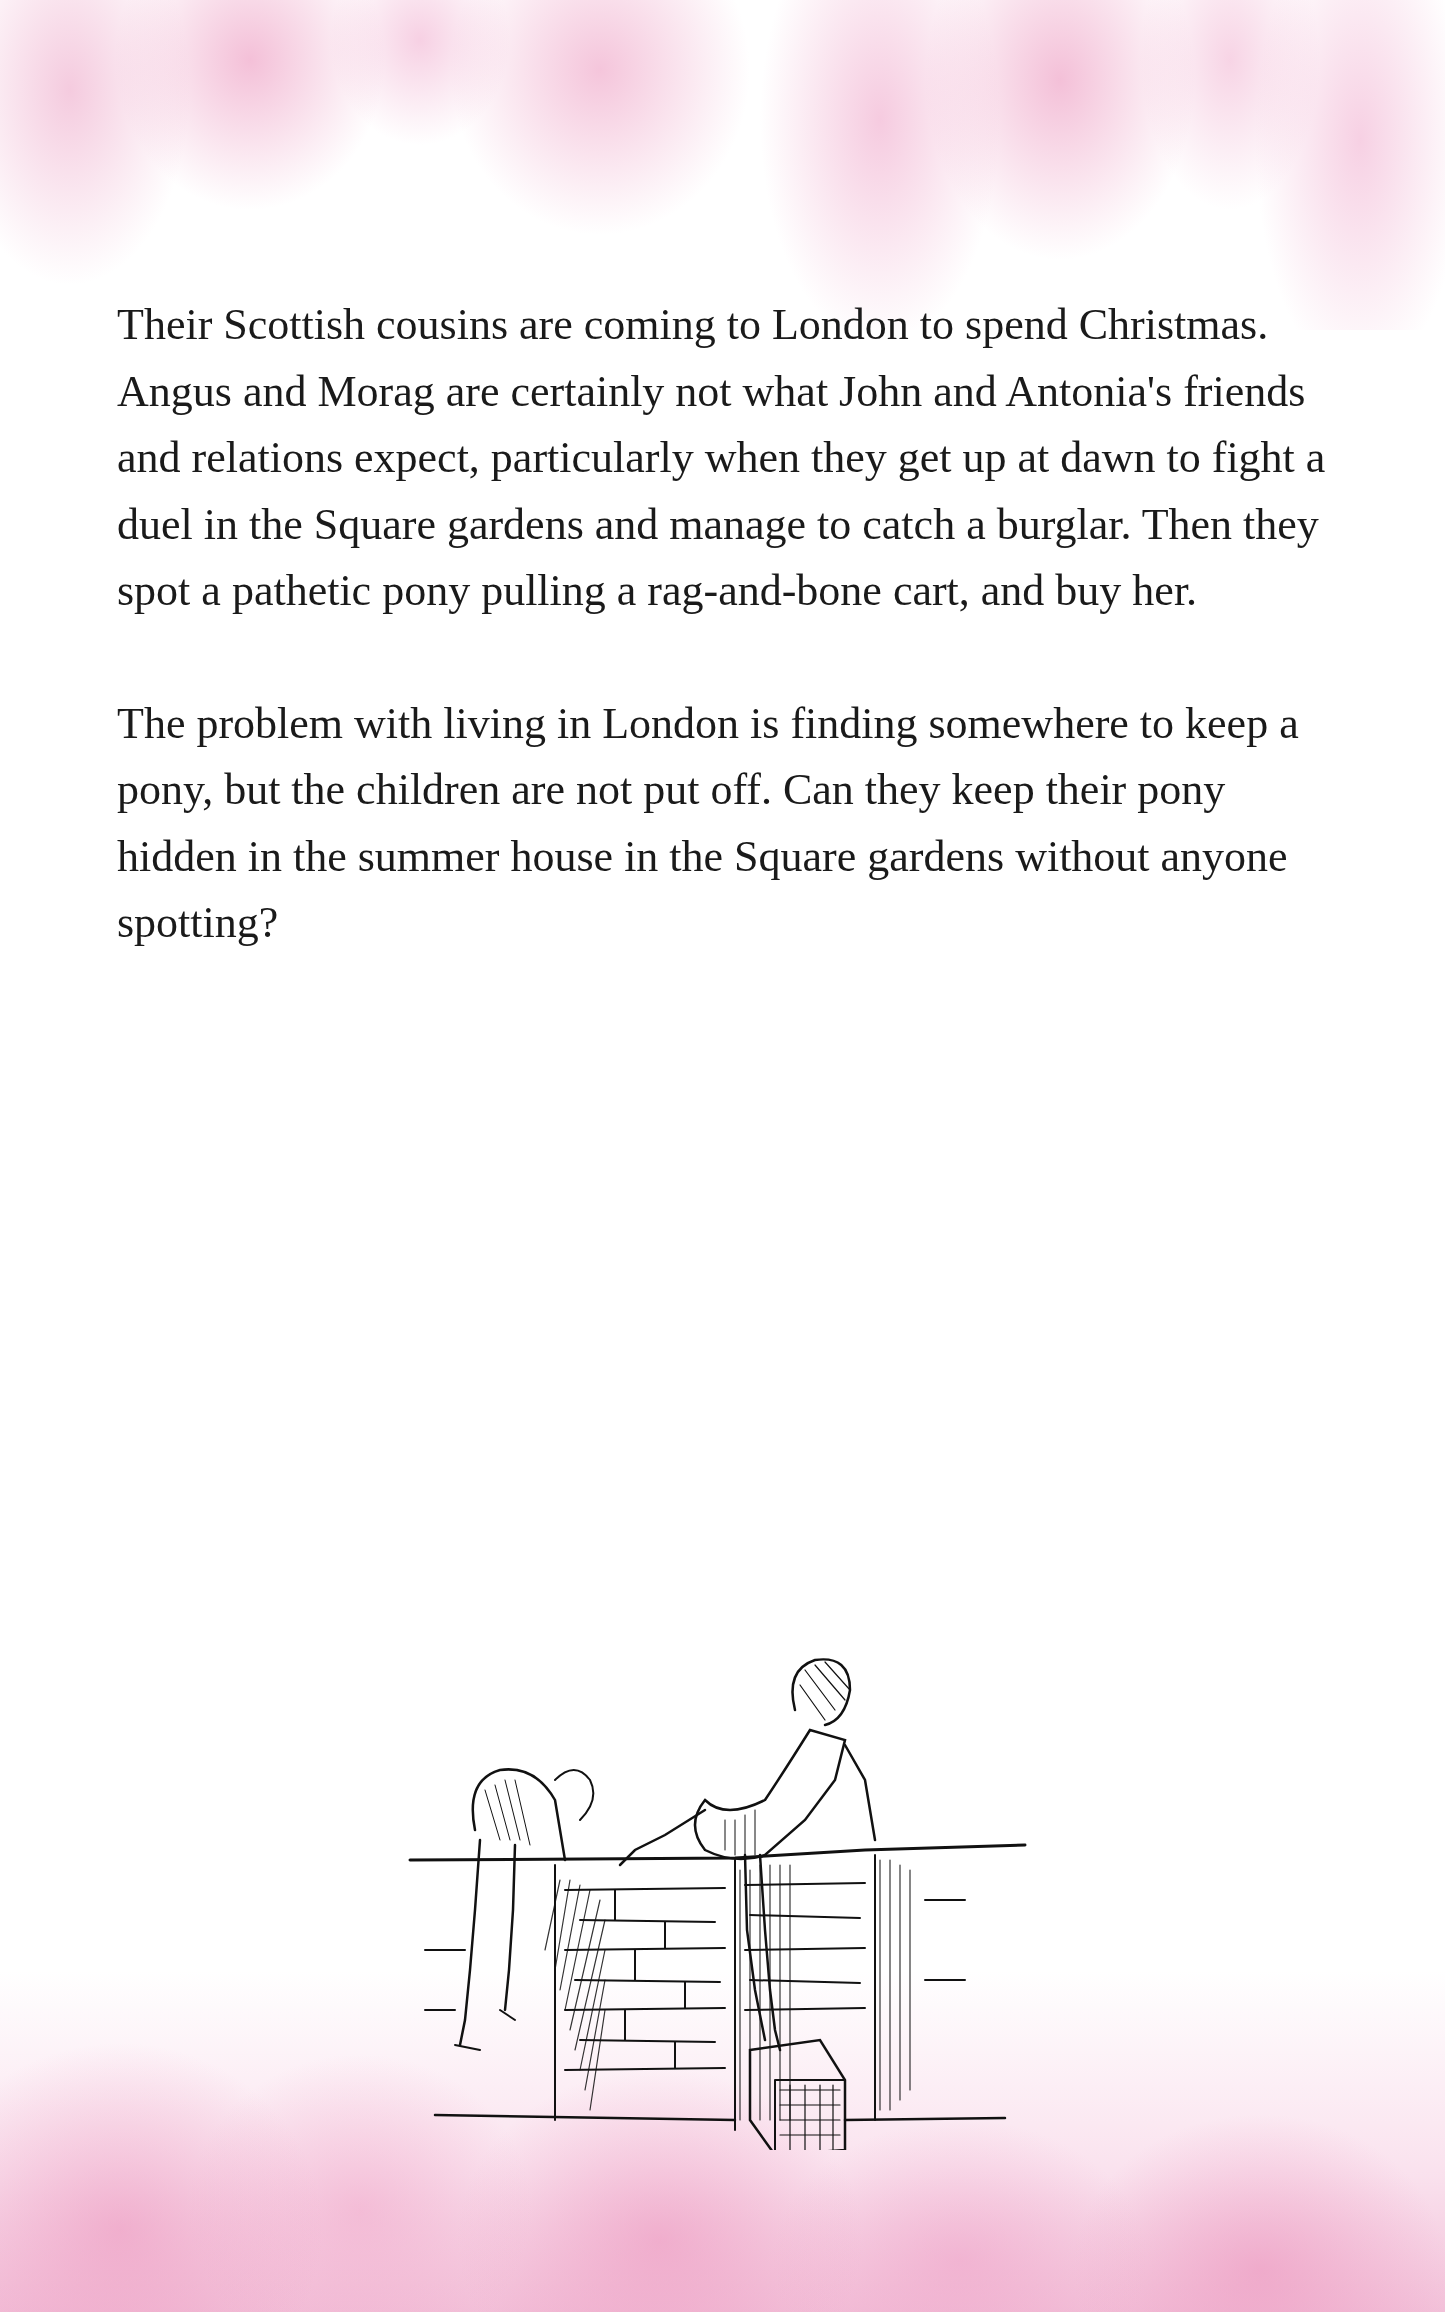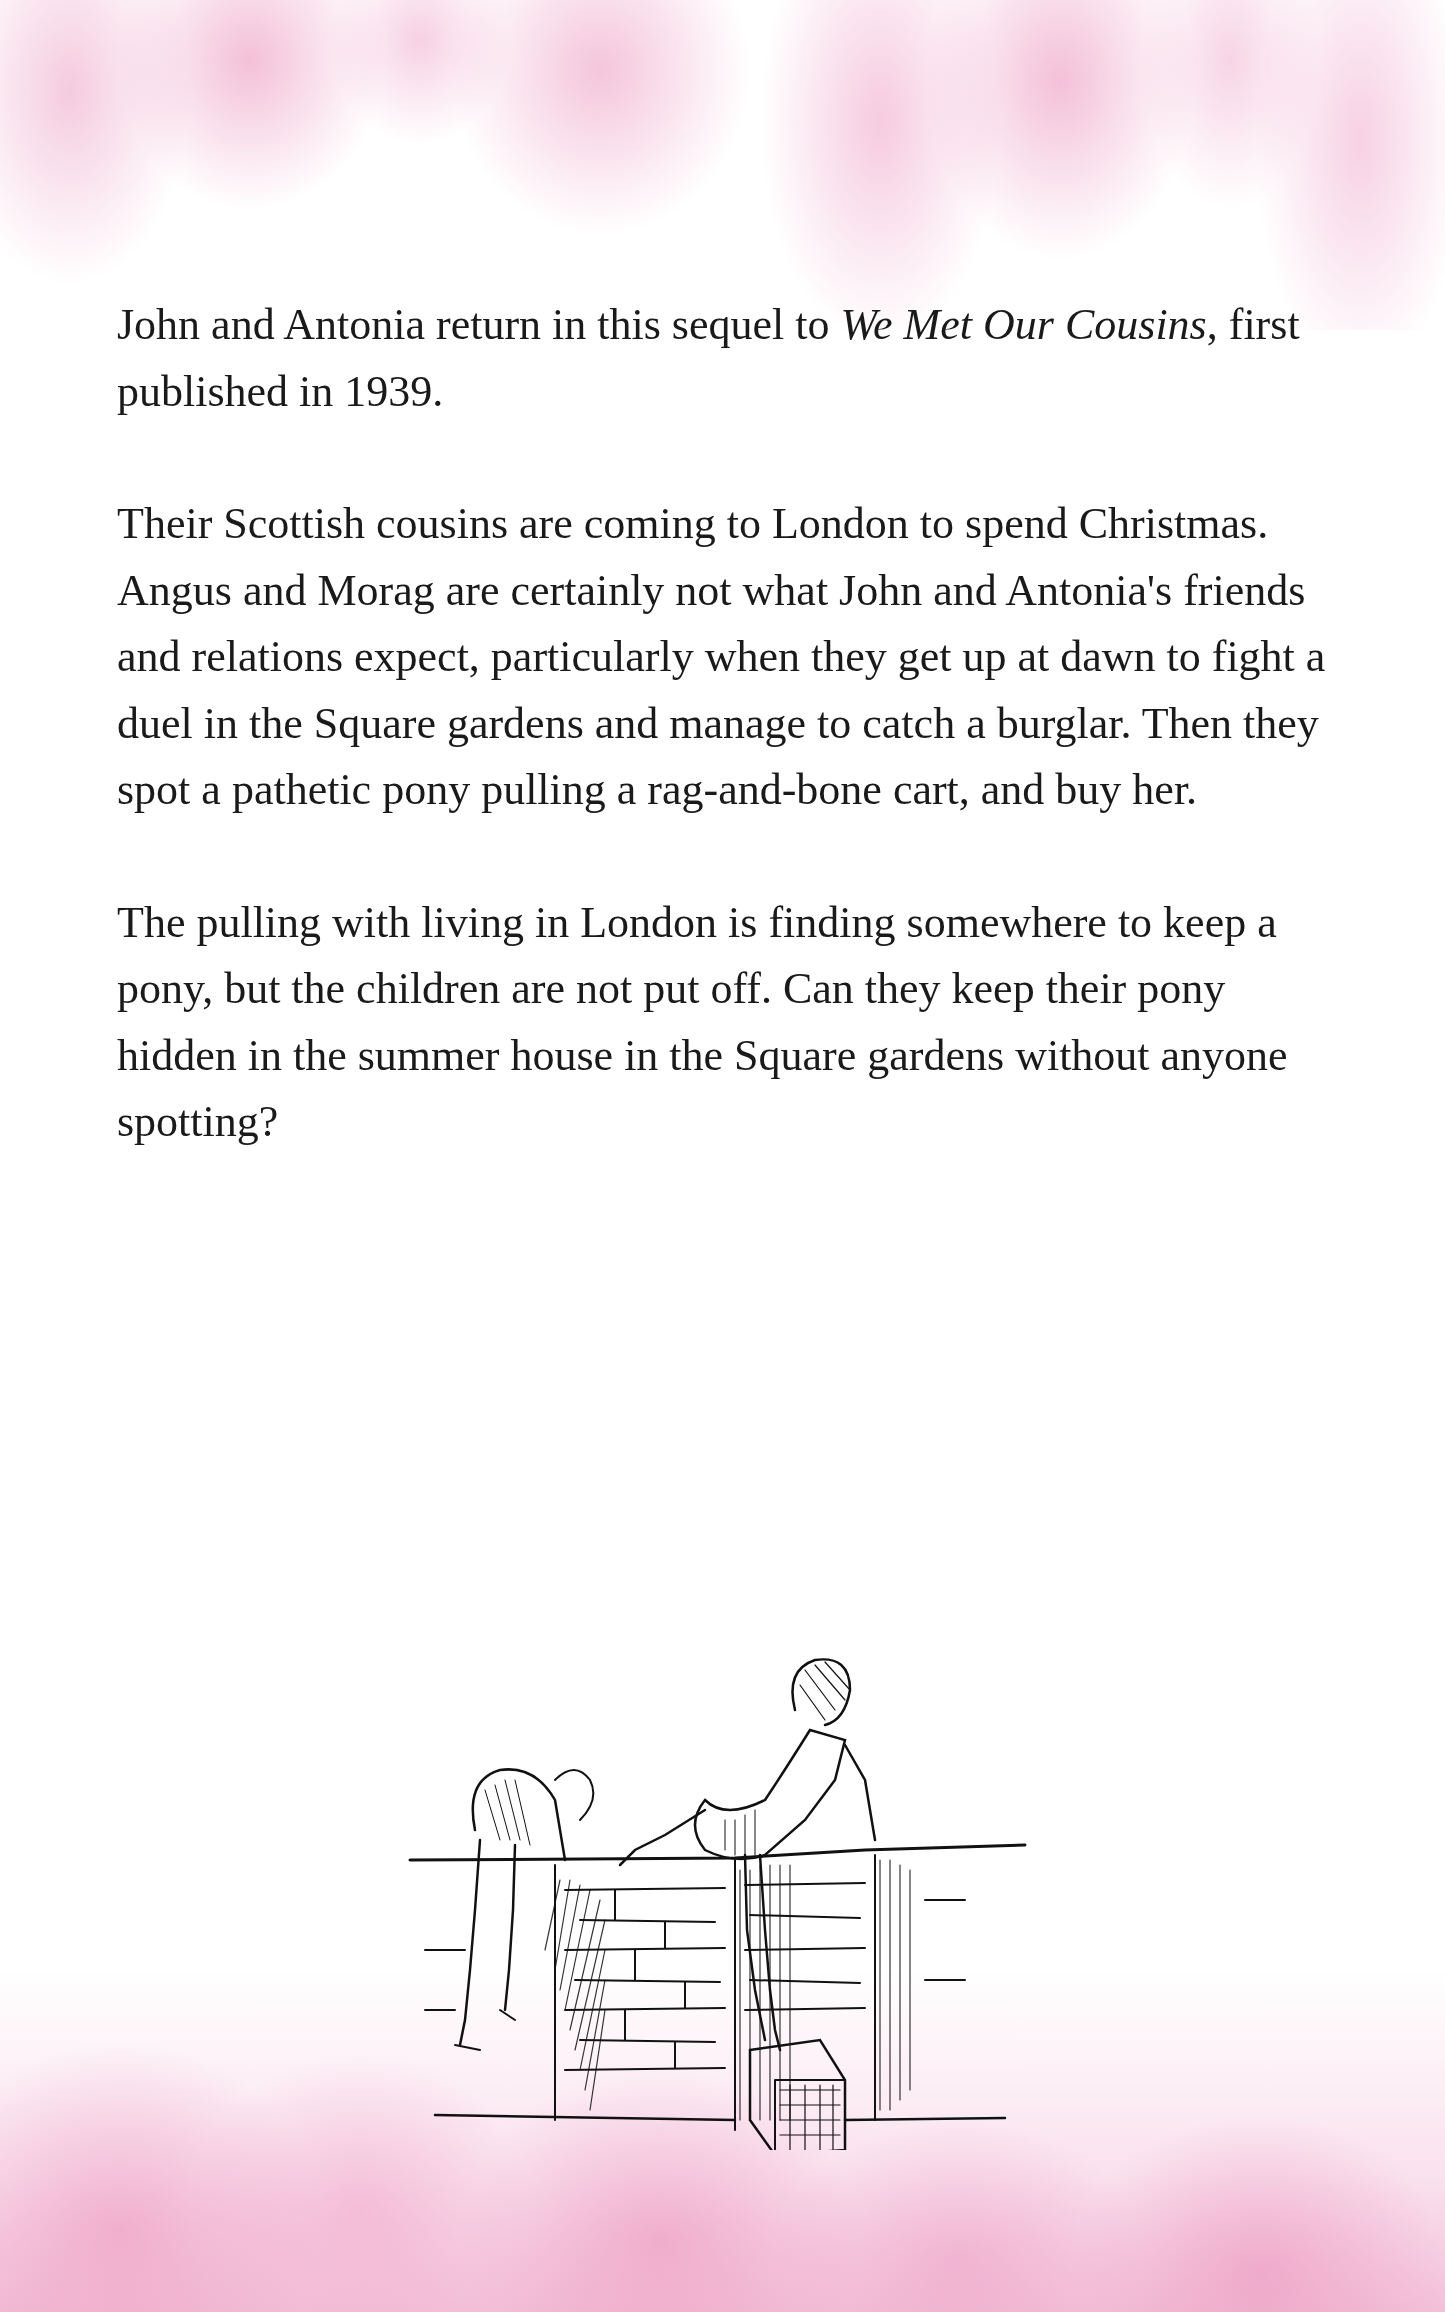--- a/index.html
+++ b/index.html
@@ -40,23 +40,22 @@
     position: absolute; left: 405px; top: 1650px; width: 640px; height: 500px;
   }
 </style>
 </head>
 <body>
 
 <div class="wash-top"></div>
 <div class="wash-bottom"></div>
 
 <div class="content">
-  <p><span>John and Antonia return in this sequel to </span><em>We Met Our Cousins</em><span>, first published in 1939.</span></p>
   <p>Their Scottish cousins are coming to London to spend Christmas. Angus and Morag are certainly not what John and Antonia's friends and relations expect, particularly when they get up at dawn to fight a duel in the Square gardens and manage to catch a burglar. Then they spot a pathetic pony pulling a rag-and-bone cart, and buy her.</p>
-  <p>The pulling with living in London is finding somewhere to keep a pony, but the children are not put off. Can they keep their pony hidden in the summer house in the Square gardens without anyone spotting?</p>
+  <p>The problem with living in London is finding somewhere to keep a pony, but the children are not put off. Can they keep their pony hidden in the summer house in the Square gardens without anyone spotting?</p>
 </div>
 
 <svg class="illustration" viewBox="0 0 640 500" xmlns="http://www.w3.org/2000/svg">
   <g stroke="#111" stroke-width="2" fill="none" stroke-linecap="round">
 
     <path d="M5 210 L330 208 L460 200 L620 195" stroke-width="3"></path>
 
     <path d="M150 215 L150 470"></path>
     <path d="M330 210 L330 480"></path>
     <path d="M470 205 L470 470"></path>

